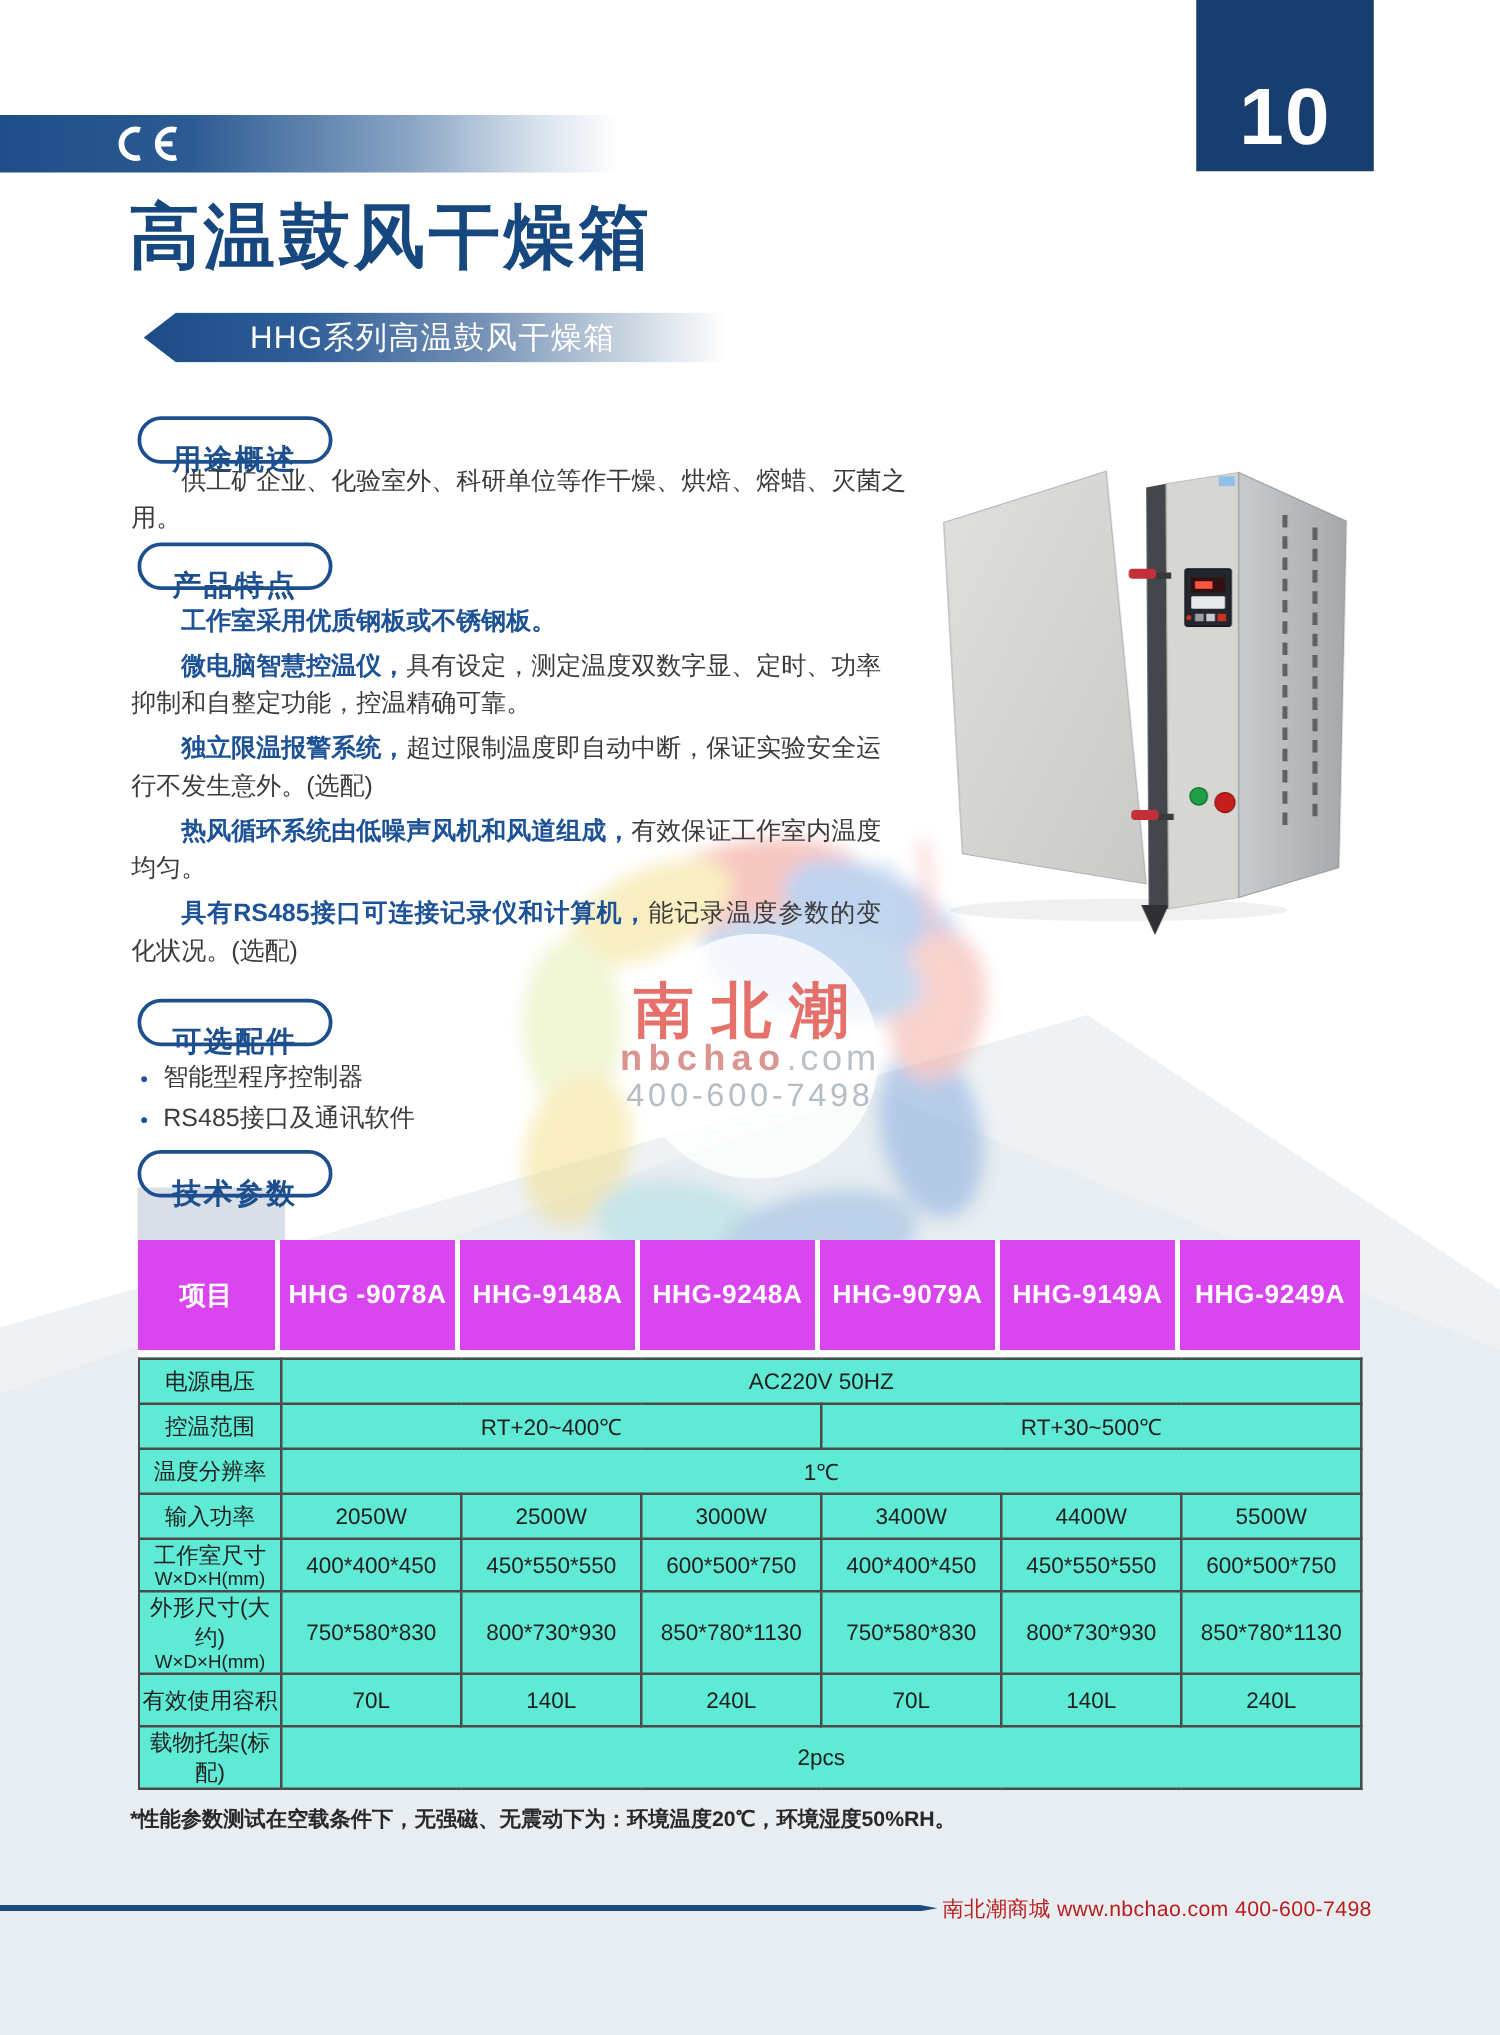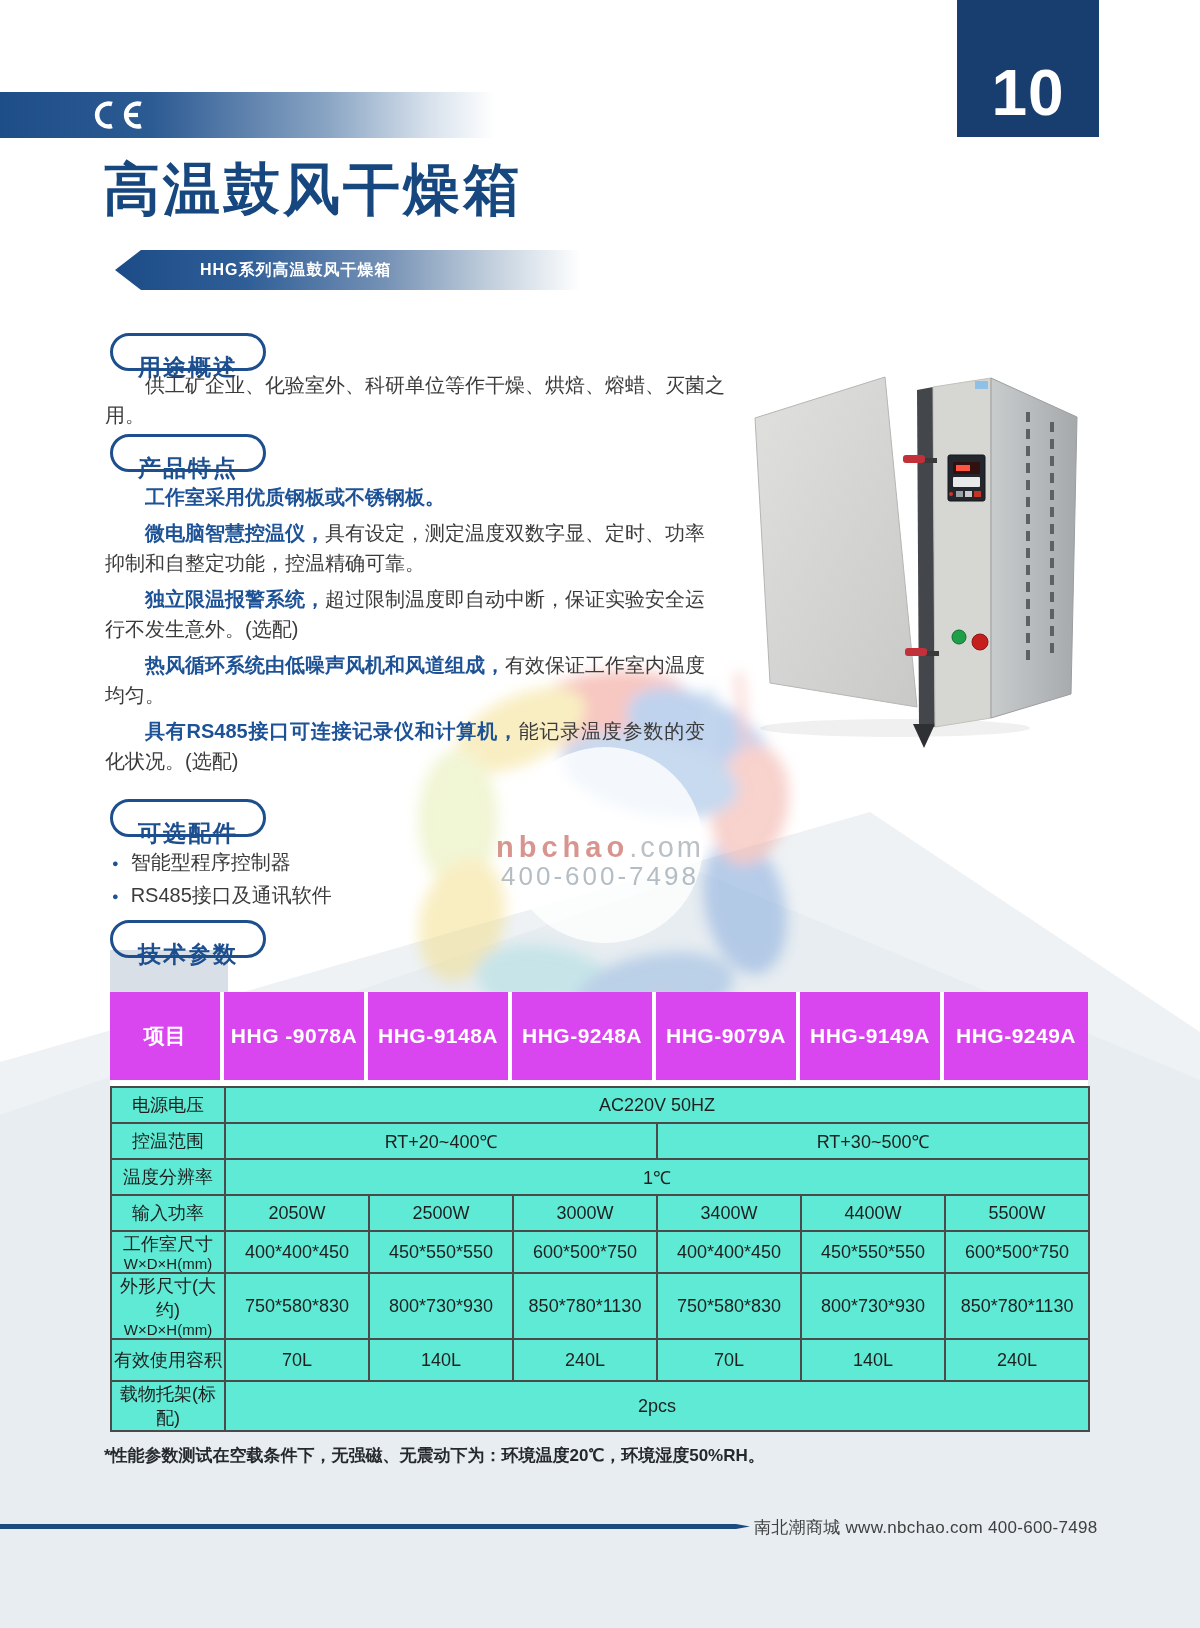--- a/index.html
+++ b/index.html
@@ -17,21 +17,21 @@
   
   .page-num{position:absolute;left:957px;top:0;width:142px;height:137px;background:#173e6e;
             display:flex;align-items:flex-end;justify-content:center;}
   .page-num span{color:#fff;font-size:64px;font-weight:700;line-height:1;padding-bottom:12px;letter-spacing:1px;}
   
   .title{position:absolute;left:103px;top:152px;margin:0;font-size:57px;font-weight:800;
          color:#17477f;letter-spacing:3px;}
   .banner{position:absolute;left:115px;top:250px;width:466px;height:40px;
           background:linear-gradient(90deg,#1c4c87 0%,#2f5e97 28%,#7591b5 58%,#b9c8d8 78%,rgba(240,244,248,0) 100%);
           clip-path:polygon(26px 0,100% 0,100% 100%,26px 100%,0 50%);}
-  .banner span{display:block;padding-left:85px;line-height:40px;color:#ffffff;font-size:16px;font-weight:700;letter-spacing:1px;}
+  .banner span{display:block;padding-left:85px;line-height:40px;color:#ffffff;font-size:25px;font-weight:400;letter-spacing:1px;}
   
   .pill{position:absolute;box-sizing:border-box;height:37px;border:3px solid #1d4f8e;border-radius:19px;
         color:#1d4f8e;font-size:23px;font-weight:700;line-height:31px;padding:16px 25px;letter-spacing:2px;
         background:transparent;z-index:2;}
   
   .usage-text{position:absolute;left:105px;top:370px;width:650px;margin:0;font-size:20px;line-height:30px;
               color:#3b3b3b;text-indent:2em;z-index:2;}
   .features{position:absolute;left:105px;top:482px;width:600px;z-index:2;}
   .features p{margin:0 0 6px 0;font-size:20px;line-height:30px;color:#3b3b3b;text-indent:2em;text-align:justify;}
   .features p .b{color:#1d5296;font-weight:700;}
@@ -66,21 +66,21 @@
        font-size:18px;color:#1f1f1f;font-weight:400;}
   table.specs tr{height:36px;}
   table.specs tr:nth-child(6),table.specs tr:nth-child(7){height:42px;}
   table.specs tr:nth-child(8){height:35px;}
   table.specs tr:nth-child(9){height:34px;}
   .lbl2{font-size:15px;line-height:16px;}
   
   .footnote{position:absolute;left:104px;top:1444px;margin:0;font-size:17px;font-weight:600;color:#26292c;z-index:2;}
   .footer-line{position:absolute;left:0;top:1524px;width:750px;height:5px;background:#1c4b80;
                clip-path:polygon(0 0,calc(100% - 14px) 0,100% 50%,calc(100% - 14px) 100%,0 100%);z-index:2;}
-  .footer-text{position:absolute;left:754px;top:1516px;margin:0;font-size:17px;color:#404040;z-index:2;letter-spacing:0.3px;}
+  .footer-text{position:absolute;left:754px;top:1516px;margin:0;font-size:17px;color:#b91c1c;z-index:2;letter-spacing:0.3px;}
 </style>
 </head>
 <body>
 
 <div class="page">
 
   <div class="bgA"></div>
   <div class="bgB"></div>
 
   <div class="watermark">
@@ -102,20 +102,21 @@
         <ellipse cx="350" cy="150" rx="38" ry="60" fill="#f0a49a" transform="rotate(10 350 150)"></ellipse>
         <ellipse cx="250" cy="120" rx="90" ry="40" fill="#8fb4de" transform="rotate(12 250 120)"></ellipse>
         <path d="M205,345 C198,375 214,395 206,430" stroke="#8fb4de" stroke-width="11" fill="none"></path>
         <path d="M262,340 C266,370 258,395 266,415" stroke="#ef8e82" stroke-width="7" fill="none"></path>
         <path d="M150,345 C145,370 152,385 146,405" stroke="#f3dd85" stroke-width="9" fill="none"></path>
         <path d="M338,18 C344,48 340,70 348,92" stroke="#ef8e82" stroke-width="6" fill="none"></path>
         <path d="M310,35 C312,65 306,82 312,102" stroke="#8fb4de" stroke-width="7" fill="none"></path>
       </g>
       <circle cx="205" cy="190" r="98" fill="#ffffff" opacity="0.8"></circle>
     </svg>
+    <p class="wm-name">南北潮</p>
     <p class="wm-domain"><span>nbchao</span><span class="tld">.com</span></p>
     <p class="wm-phone">400-600-7498</p>
   </div>
 
   <div class="ce-bar">
     <svg class="ce-mark" width="62" height="30" viewBox="0 0 62 30">
       <path d="M 24,4 A 11.5,11.5 0 1 0 24,26" fill="none" stroke="#ffffff" stroke-width="4.6"></path>
       <path d="M 53,4 A 11.5,11.5 0 1 0 53,26" fill="none" stroke="#ffffff" stroke-width="4.6"></path>
       <path d="M 50,15 L 37,15" stroke="#ffffff" stroke-width="4.2"></path>
     </svg>

